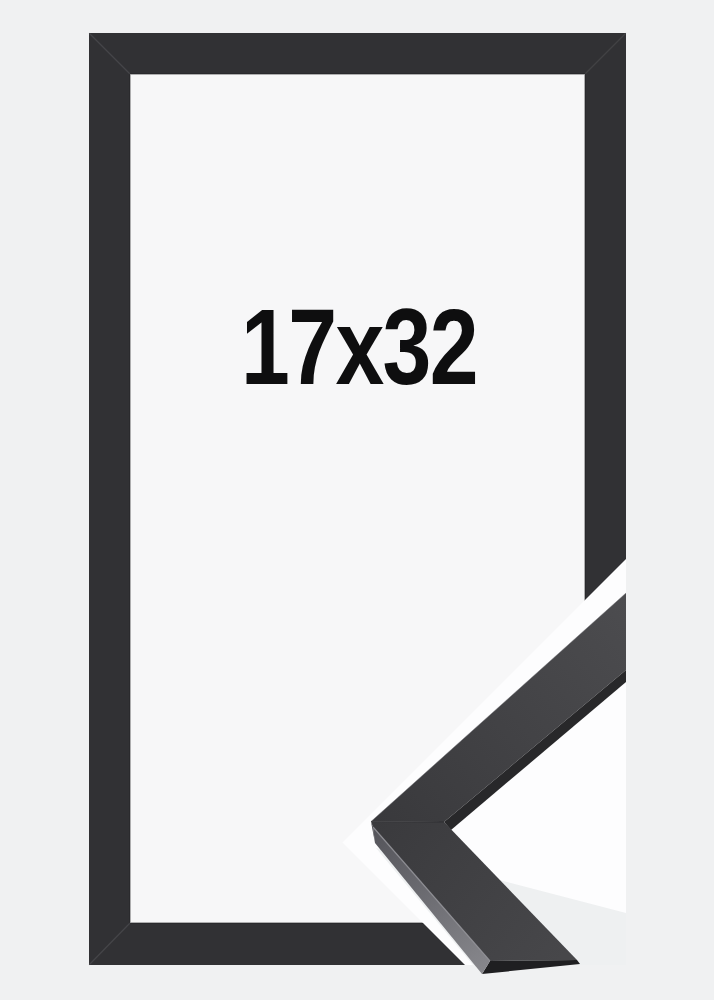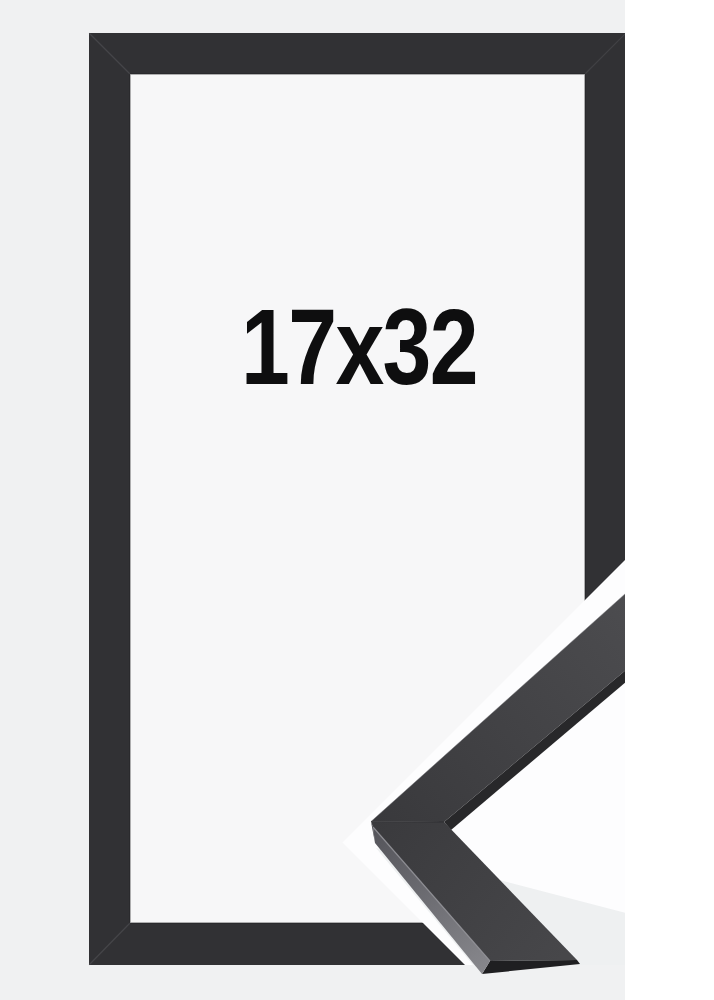--- a/index.html
+++ b/index.html
@@ -1,19 +1,19 @@
 <!DOCTYPE html>
 <html><head>
 <meta charset="utf-8">
 <style>
   html,body{margin:0;padding:0;}
   body{font-family:"Liberation Sans",sans-serif;}
   .canvas{
     position:relative;
-    width:625px;height:1000px;
+    width:714px;height:1000px;
     overflow:hidden;
     background:#d946ef;
   }
   .photo-svg{position:absolute;left:0;top:0;display:block;}
   .size-label{
     position:absolute;
     left:359px;top:352px;
     transform:translate(-50%,-54%) scaleX(0.82);
     font-size:107px;
     font-weight:700;

